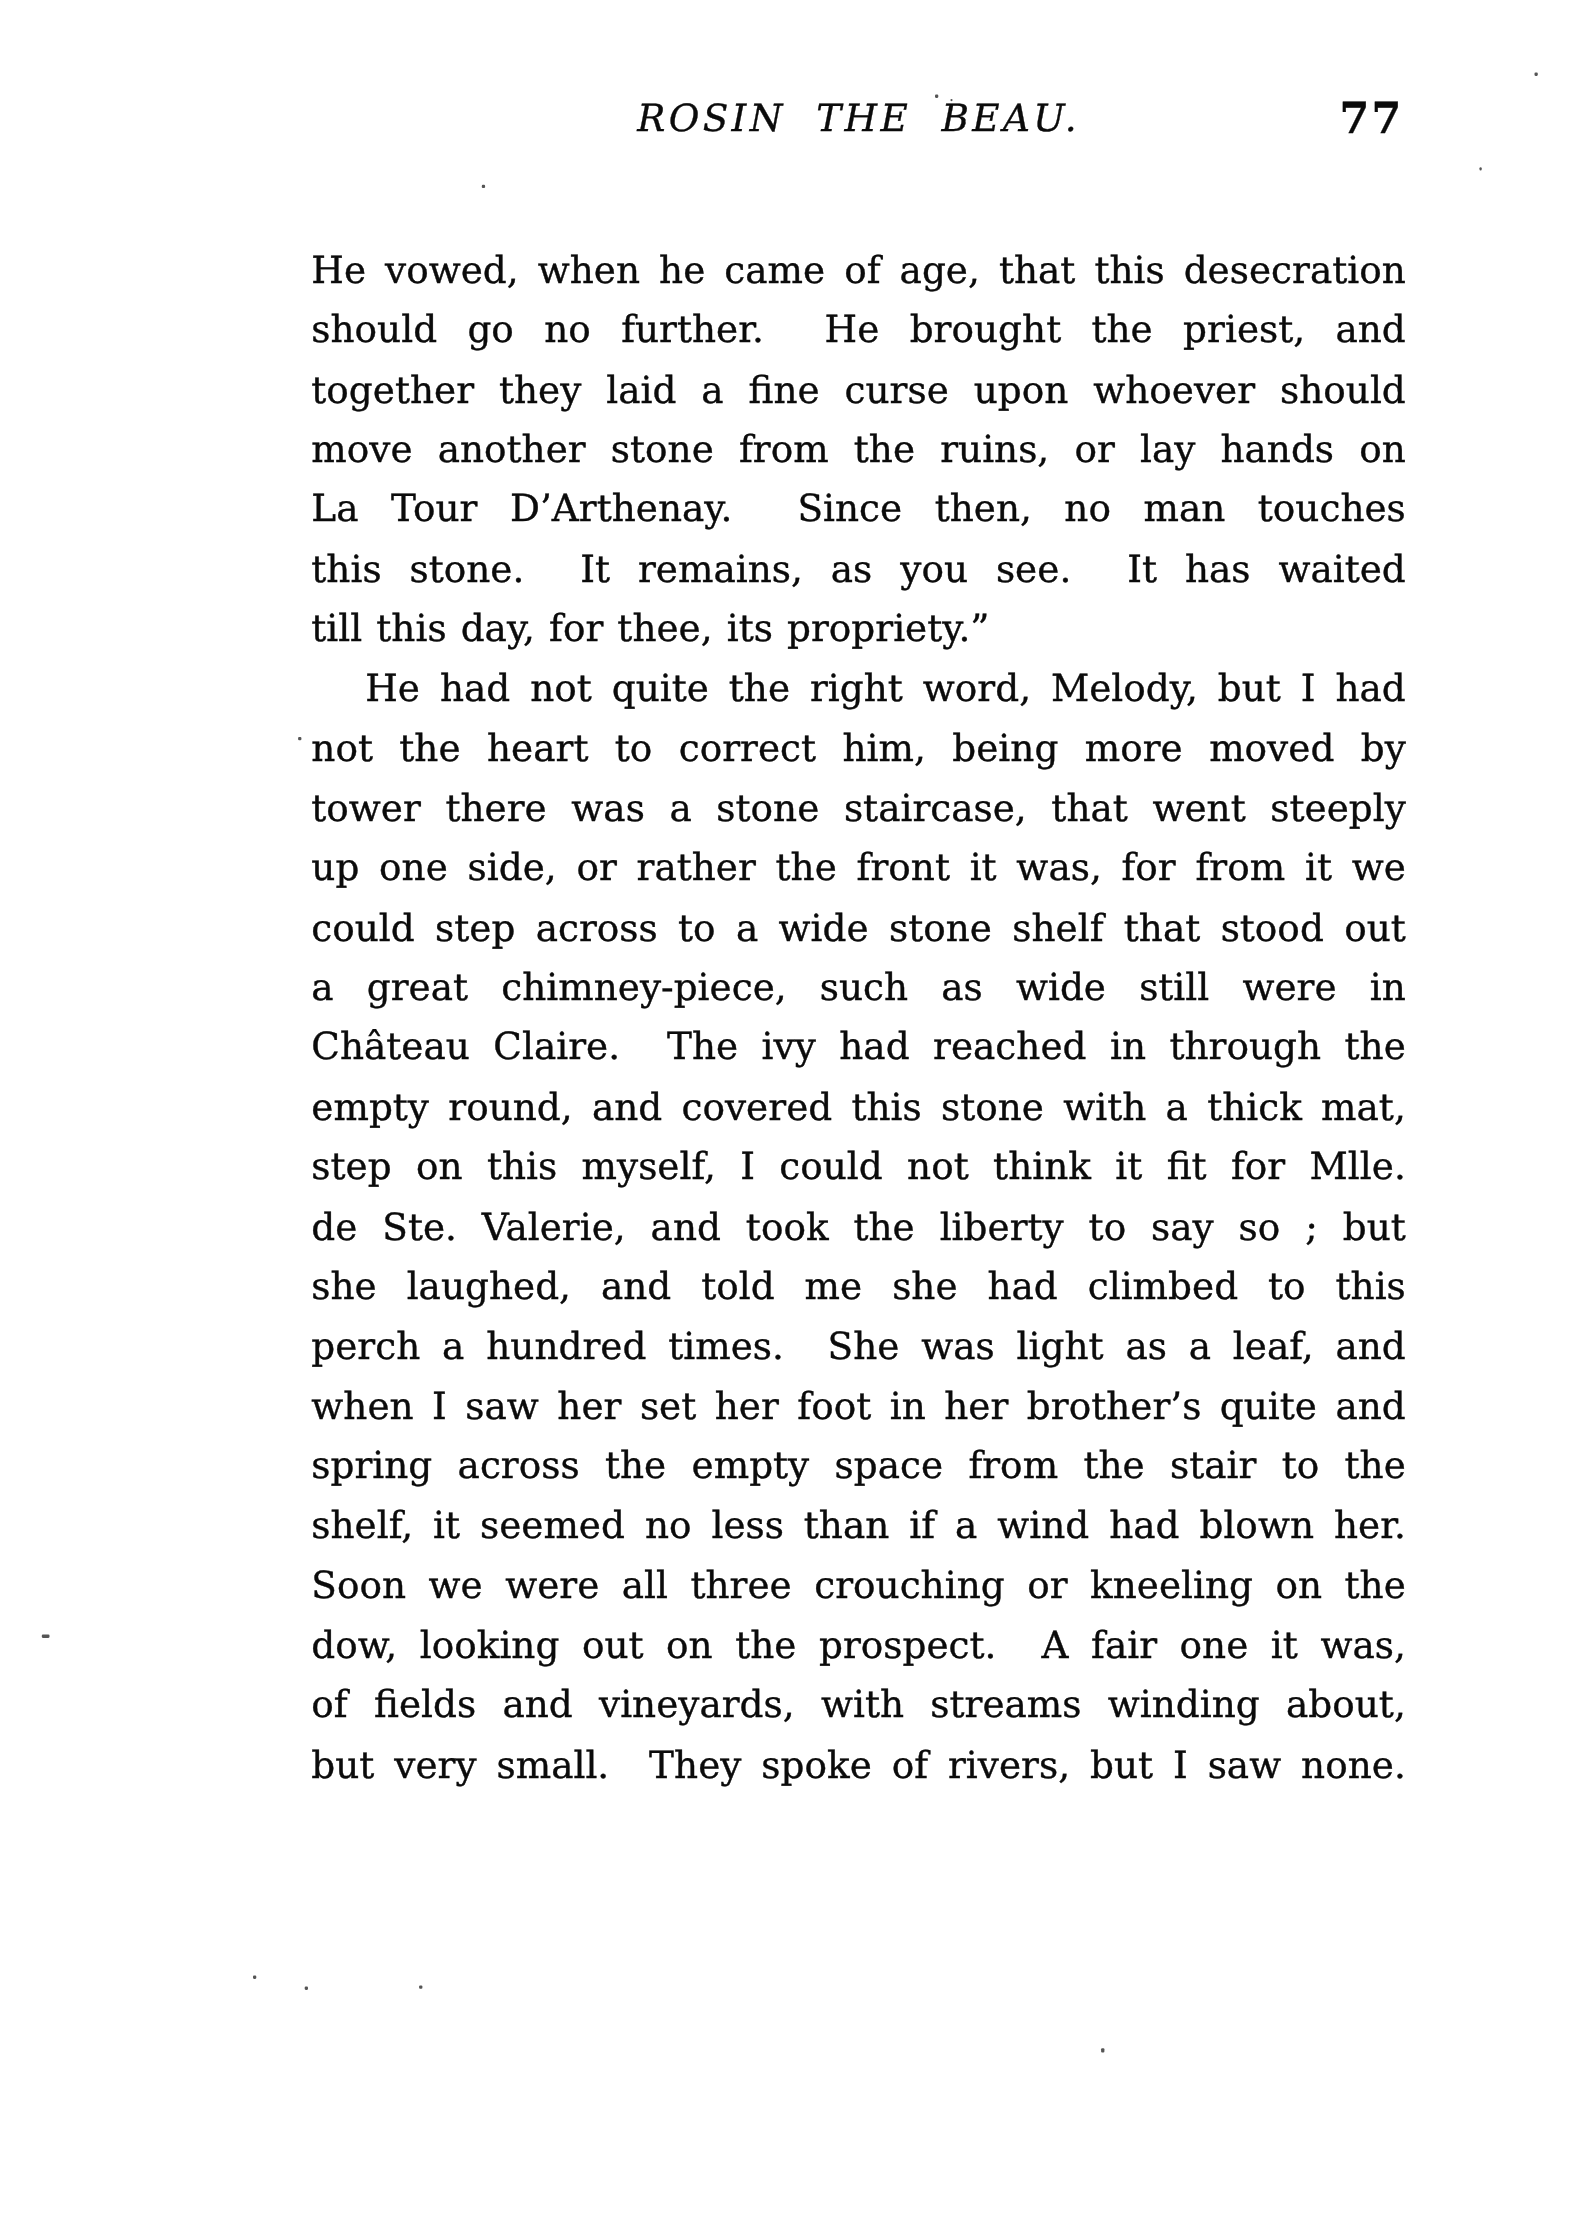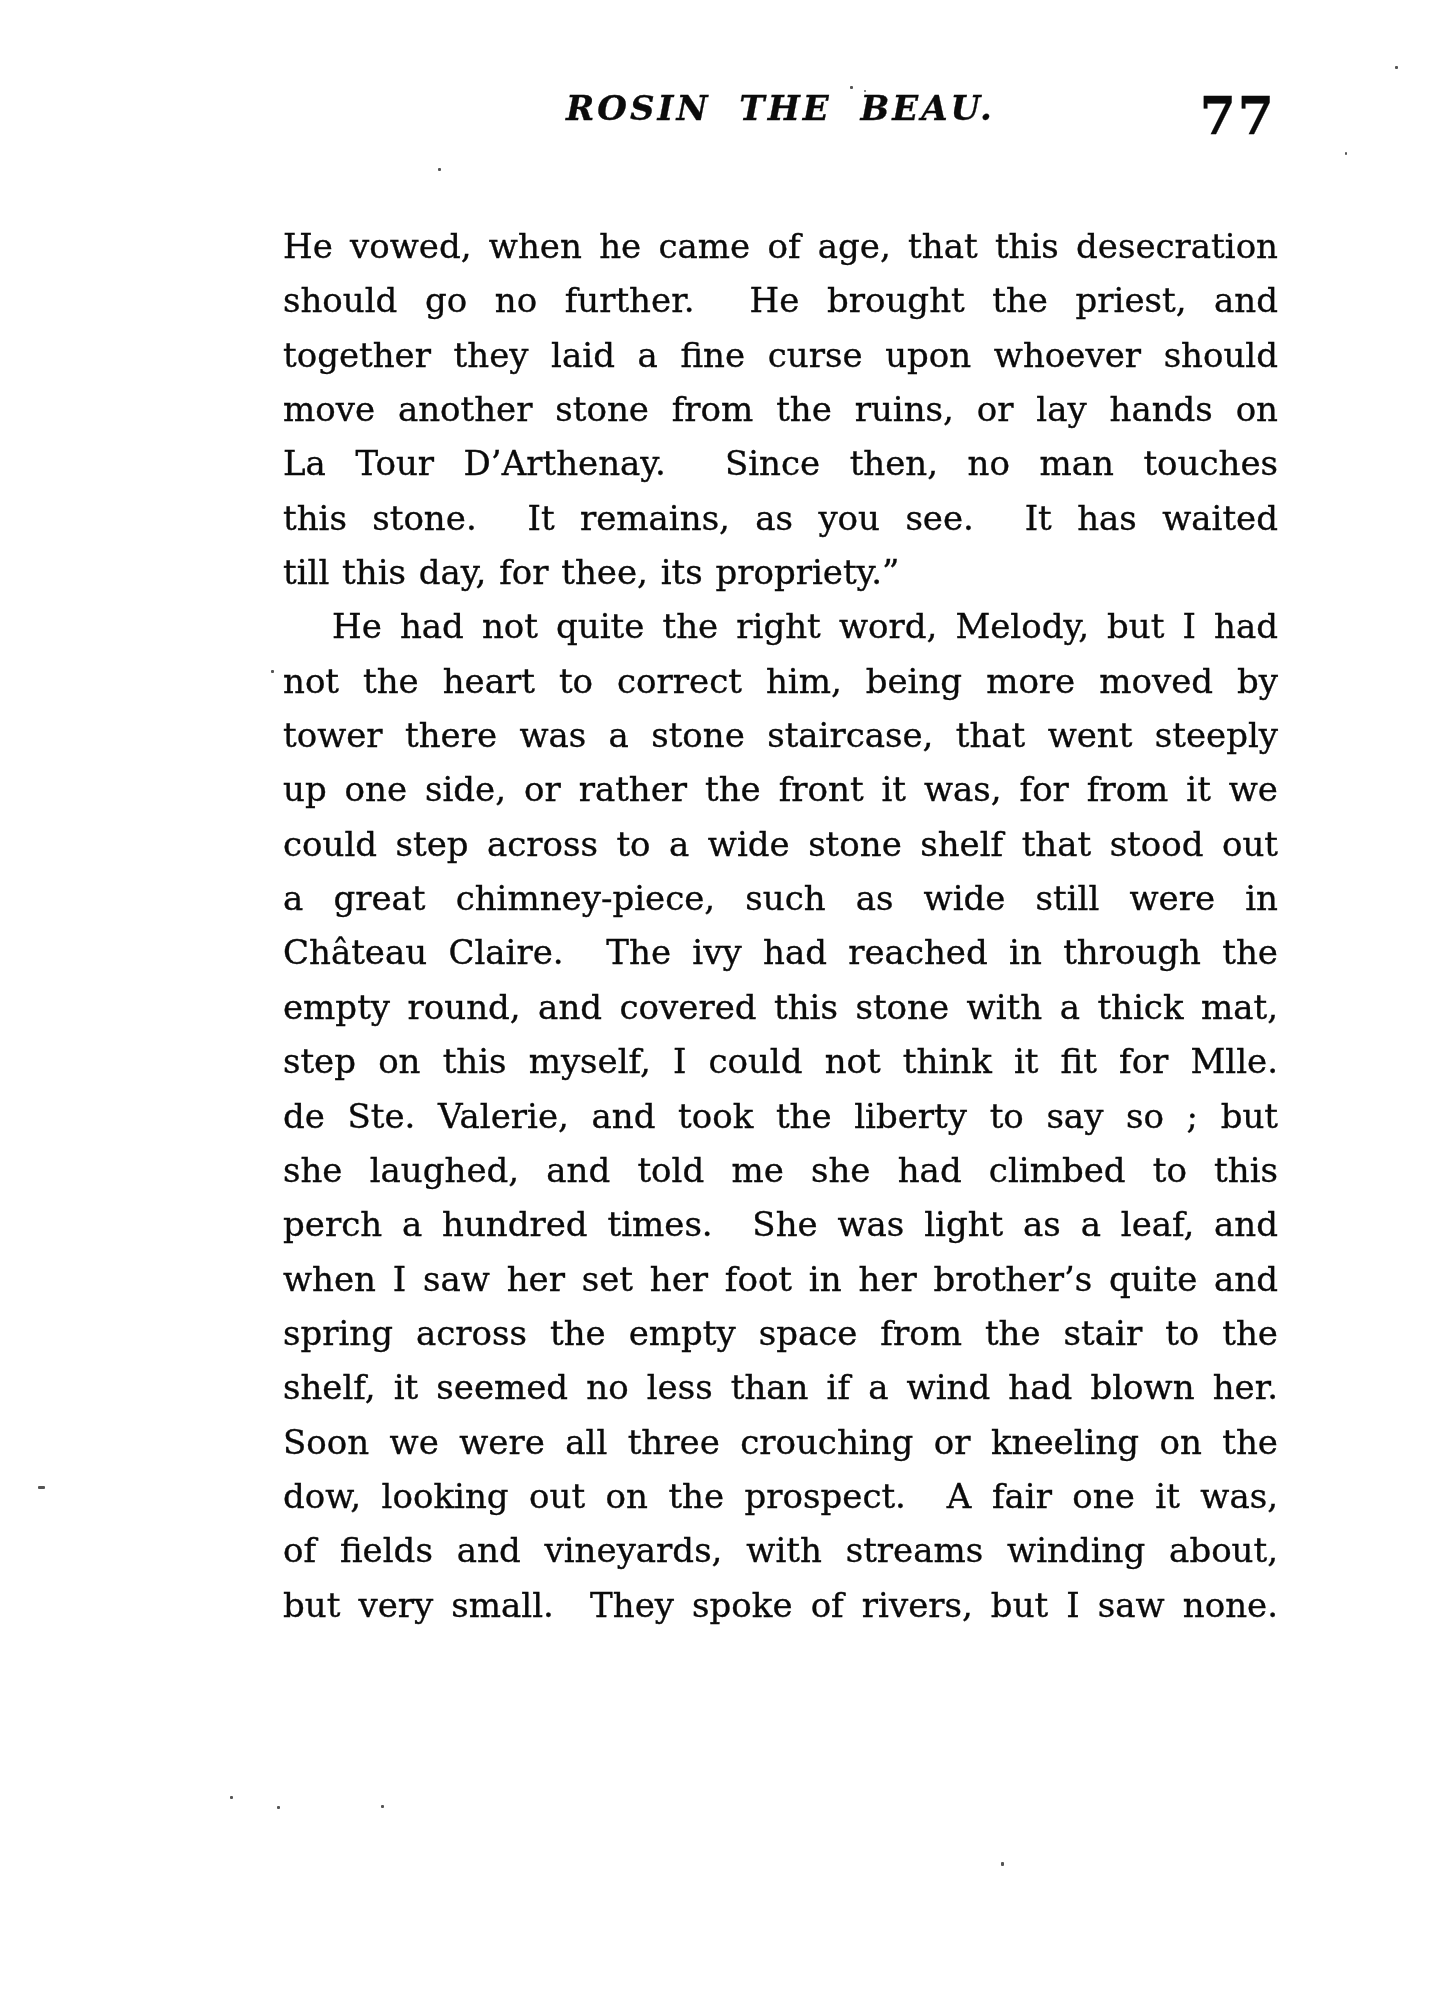--- a/index.html
+++ b/index.html
@@ -10,27 +10,27 @@
     overflow:hidden;
     font-family:"DejaVu Serif","Liberation Serif",serif;
     color:#0b0b0b;
   }
   
   .running-header {
     position:absolute; left:283px; top:88px; width:995px; height:60px;
   }
   .header-title {
     display:block; text-align:center;
-    font-style:italic; font-weight:bold;
+    font-style:italic; font-weight:normal;
     font-size:34px; letter-spacing:3px; word-spacing:14px;
     -webkit-text-stroke:0.3px currentColor;
   }
   .page-number {
     position:absolute; right:2px; top:-3px;
-    font-weight:bold; font-size:52px; letter-spacing:2px;
+    font-weight:bold; font-size:39px; letter-spacing:2px;
     -webkit-text-stroke:0.3px currentColor;
   }
   
   .text-block {
     position:absolute; left:283px; top:171px; width:995px;
     font-size:34px; line-height:54.34px;
     word-spacing:2px;
     margin-top:48px;
     -webkit-text-stroke:0.35px currentColor;
   }

